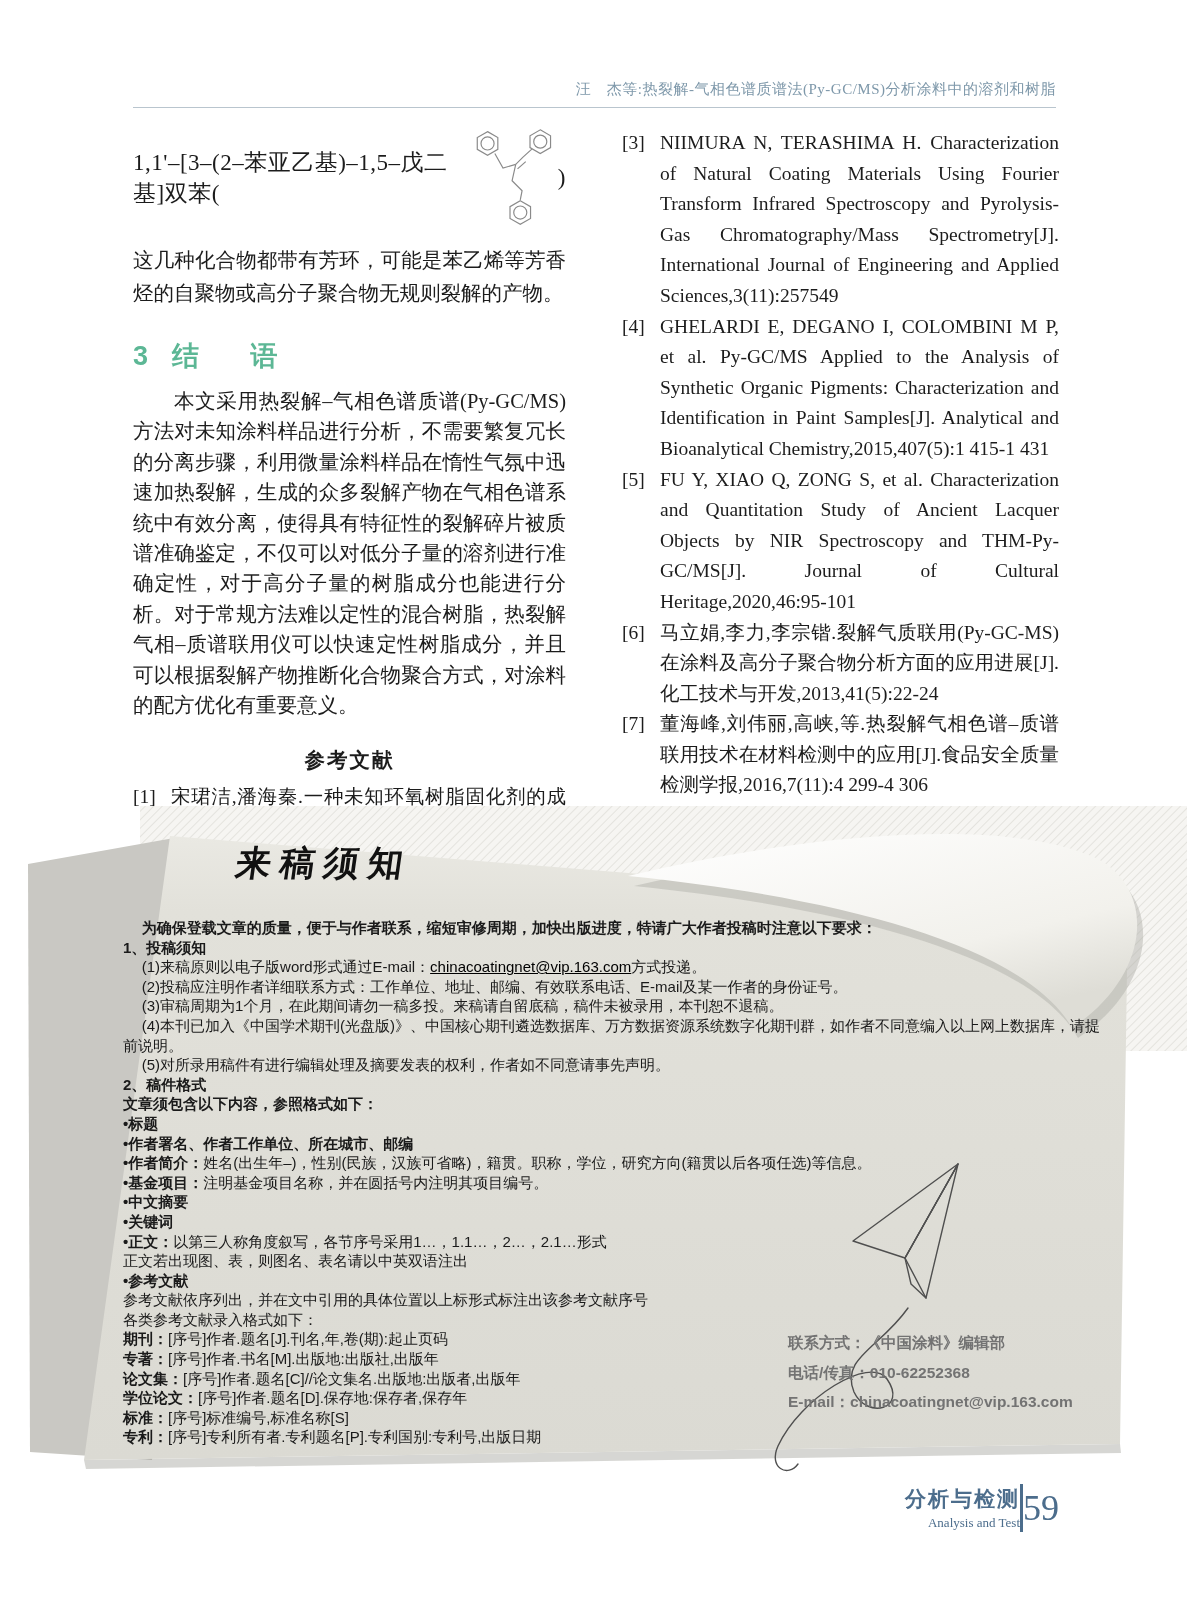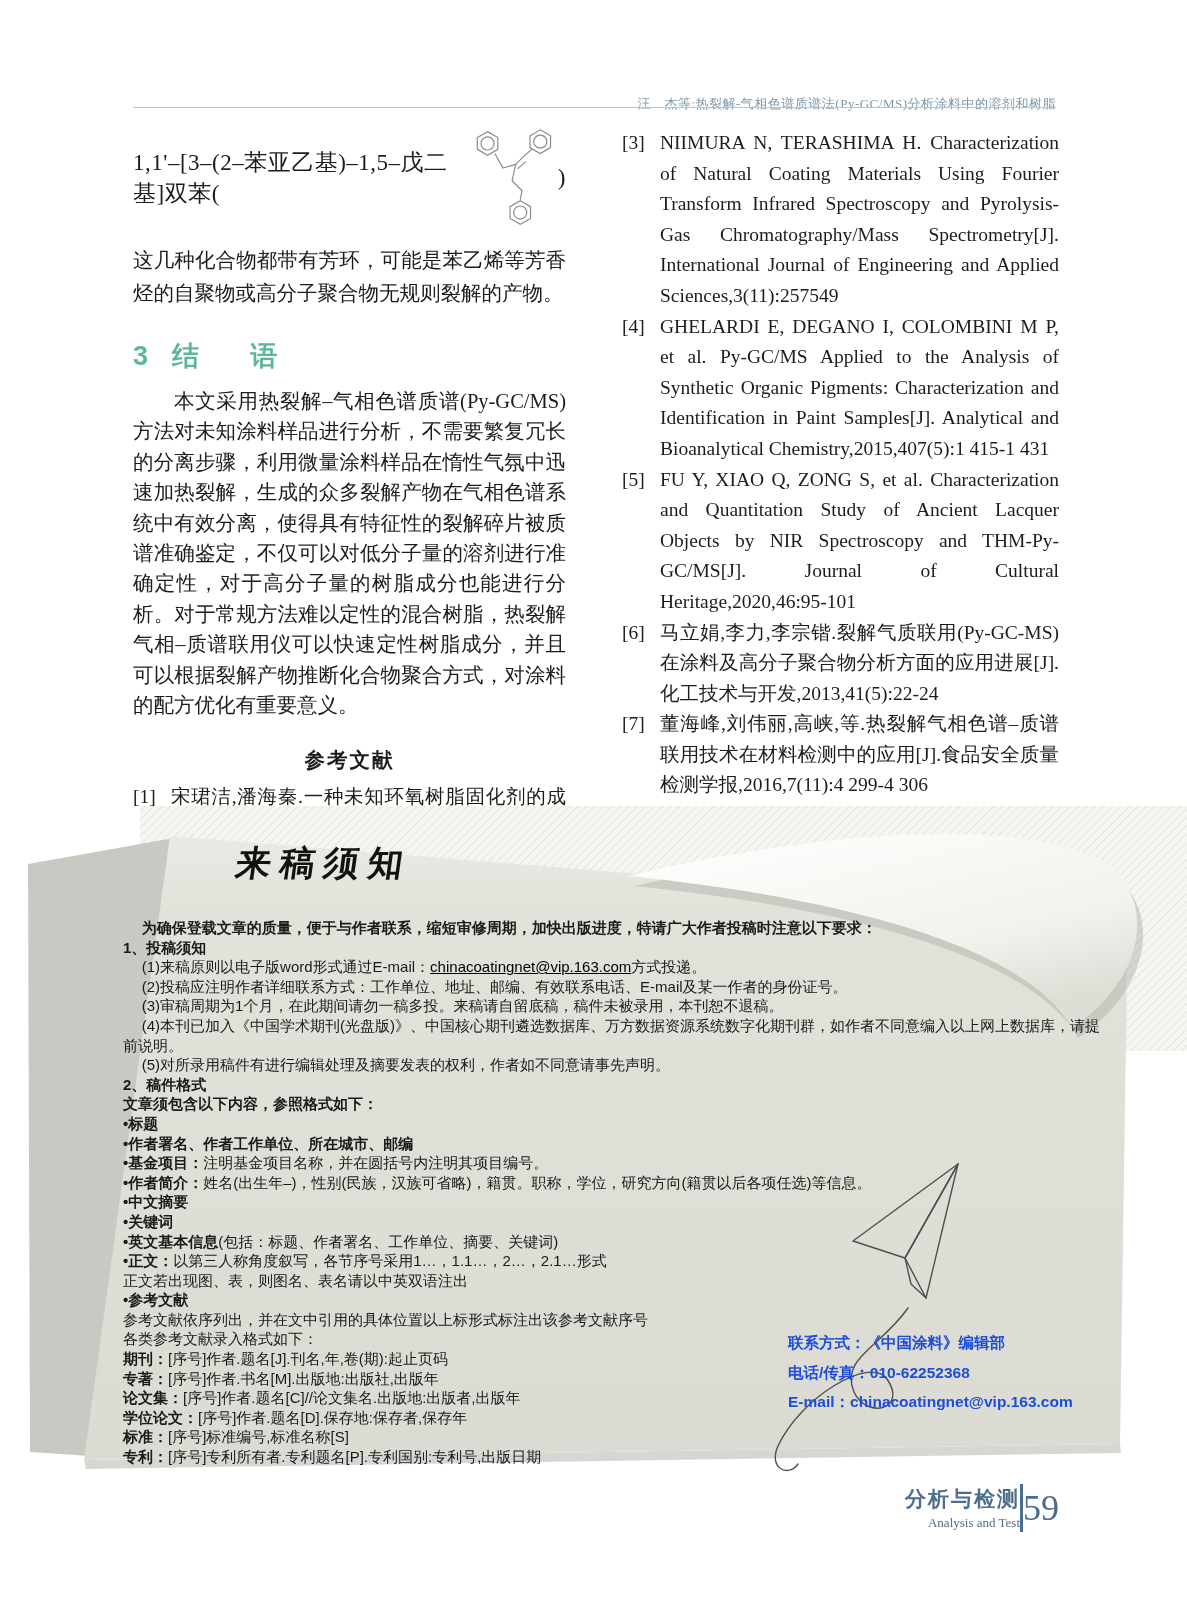--- a/index.html
+++ b/index.html
@@ -1,20 +1,20 @@
 <!DOCTYPE html>
 <html><head>
 <meta charset="utf-8">
 <style>
   * { margin:0; padding:0; box-sizing:border-box; }
   html,body { width:1187px; height:1600px; background:#ffffff; position:relative; overflow:hidden;
               font-family:"Liberation Serif","DejaVu Serif",serif; color:#1c1c1c; }
 
   
-  .running-title { position:absolute; top:95px; right:131px; font-size:13px; color:#7e98aa;
+  .running-title { position:absolute; top:80px; right:131px; font-size:15px; color:#7e98aa;
                    letter-spacing:0.5px; font-family:"Liberation Serif","DejaVu Serif",serif; }
   .header-rule { position:absolute; top:107px; left:133px; right:131px; height:1px; background:#b9c5ce; }
 
   
   .col { position:absolute; top:128px; }
   .col-left  { left:133px; width:433px; }
   .col-right { left:622px; width:437px; }
 
   .compound-row { display:flex; align-items:center; margin-top:4px; height:92px; font-size:23px; }
   .compound-row .ctext { letter-spacing:0.5px; }
@@ -54,21 +54,21 @@
 
   .notice-body { position:absolute; left:123px; top:120px; width:990px; font-size:15px; line-height:19.6px; color:#1a1a1a; }
   .notice-body p { margin:0; }
   .n-indent { text-indent:1.25em; }
   .n-sec-title { font-weight:bold; }
   .n-item { margin-left:18px; }
   .bold { font-weight:bold; }
   .email { color:#000000; text-decoration:underline; }
 
   .contact-block { position:absolute; left:788px; top:530px; font-size:15.5px; font-weight:bold;
-                   line-height:29.5px; color:#1d4ed8; }
+                   line-height:29.5px; color:#737373; }
 
   .airplane-svg { position:absolute; left:758px; top:348px; width:240px; height:330px; }
   .airplane-svg path { stroke:#4f4f4f; fill:none; stroke-width:1.4; stroke-linejoin:round; stroke-linecap:round; }
 
   
   .footer { position:absolute; top:1484px; right:128px; display:flex; align-items:center; 
             color:#4c6d8c; }
   .footer-labels { text-align:right; }
   .footer-cn { font-family:"Liberation Sans","DejaVu Sans",sans-serif; font-weight:bold; font-size:21px; letter-spacing:2px; }
   .footer-en { font-family:"Liberation Serif","DejaVu Serif",serif; font-size:13px; margin-top:2px; }
@@ -227,29 +227,28 @@
 
       <span>
         
       
           <p class="n-item"><span class="bold"></span><span class="bold">文章须包含以下内容，参照格式如下：</span><span></span></p>
         
           <p class="n-item"><span class="bold">•</span><span class="bold">标题</span><span></span></p>
         
           <p class="n-item"><span class="bold">•</span><span class="bold">作者署名、作者工作单位、所在城市、邮编</span><span></span></p>
         
+          <p class="n-item"><span class="bold">•</span><span class="bold">作者简介：</span><span>姓名(出生年–)，性别(民族，汉族可省略)，籍贯。职称，学位，研究方向(籍贯以后各项任选)等信息。</span></p>
+        
           <p class="n-item"><span class="bold">•</span><span class="bold">基金项目：</span><span>注明基金项目名称，并在圆括号内注明其项目编号。</span></p>
         
-          <p class="n-item"><span class="bold">•</span><span class="bold">作者简介：</span><span>姓名(出生年–)，性别(民族，汉族可省略)，籍贯。职称，学位，研究方向(籍贯以后各项任选)等信息。</span></p>
-        
           <p class="n-item"><span class="bold">•</span><span class="bold">中文摘要</span><span></span></p>
         
           <p class="n-item"><span class="bold">•</span><span class="bold">关键词</span><span></span></p>
         
-          <p class="n-item"><span class="bold">•</span><span class="bold">英文基本信息</span><span>(包括：标题、作者署名、工作单位、摘要、关键词)</span></p>
         
           <p class="n-item"><span class="bold">•</span><span class="bold">正文：</span><span>以第三人称角度叙写，各节序号采用1…，1.1…，2…，2.1…形式</span></p>
         
           <p class="n-item"><span class="bold"></span><span class="bold"></span><span>正文若出现图、表，则图名、表名请以中英双语注出</span></p>
         
           <p class="n-item"><span class="bold">•</span><span class="bold">参考文献</span><span></span></p>
         
           <p class="n-item"><span class="bold"></span><span class="bold"></span><span>参考文献依序列出，并在文中引用的具体位置以上标形式标注出该参考文献序号</span></p>
         
           <p class="n-item"><span class="bold"></span><span class="bold"></span><span>各类参考文献录入格式如下：</span></p>

